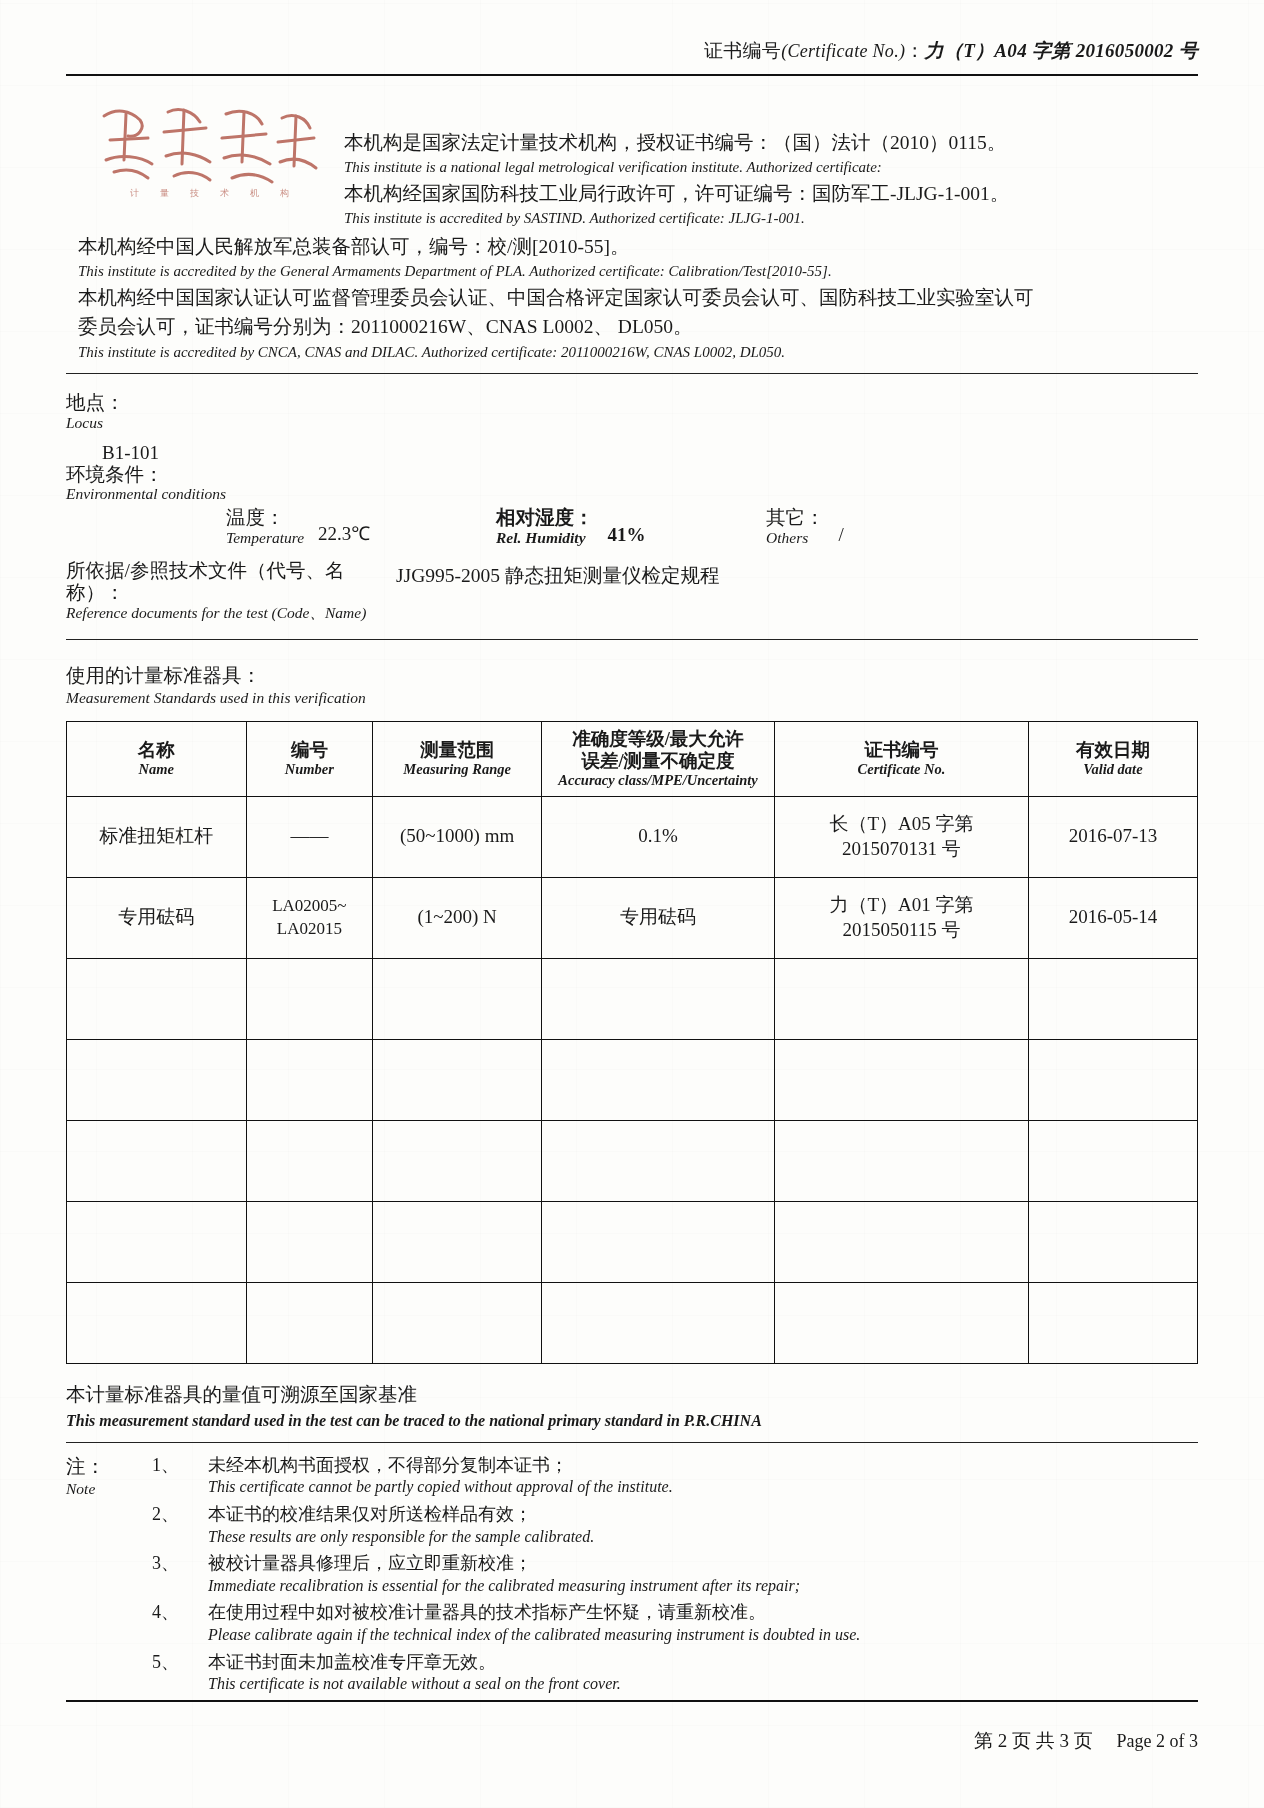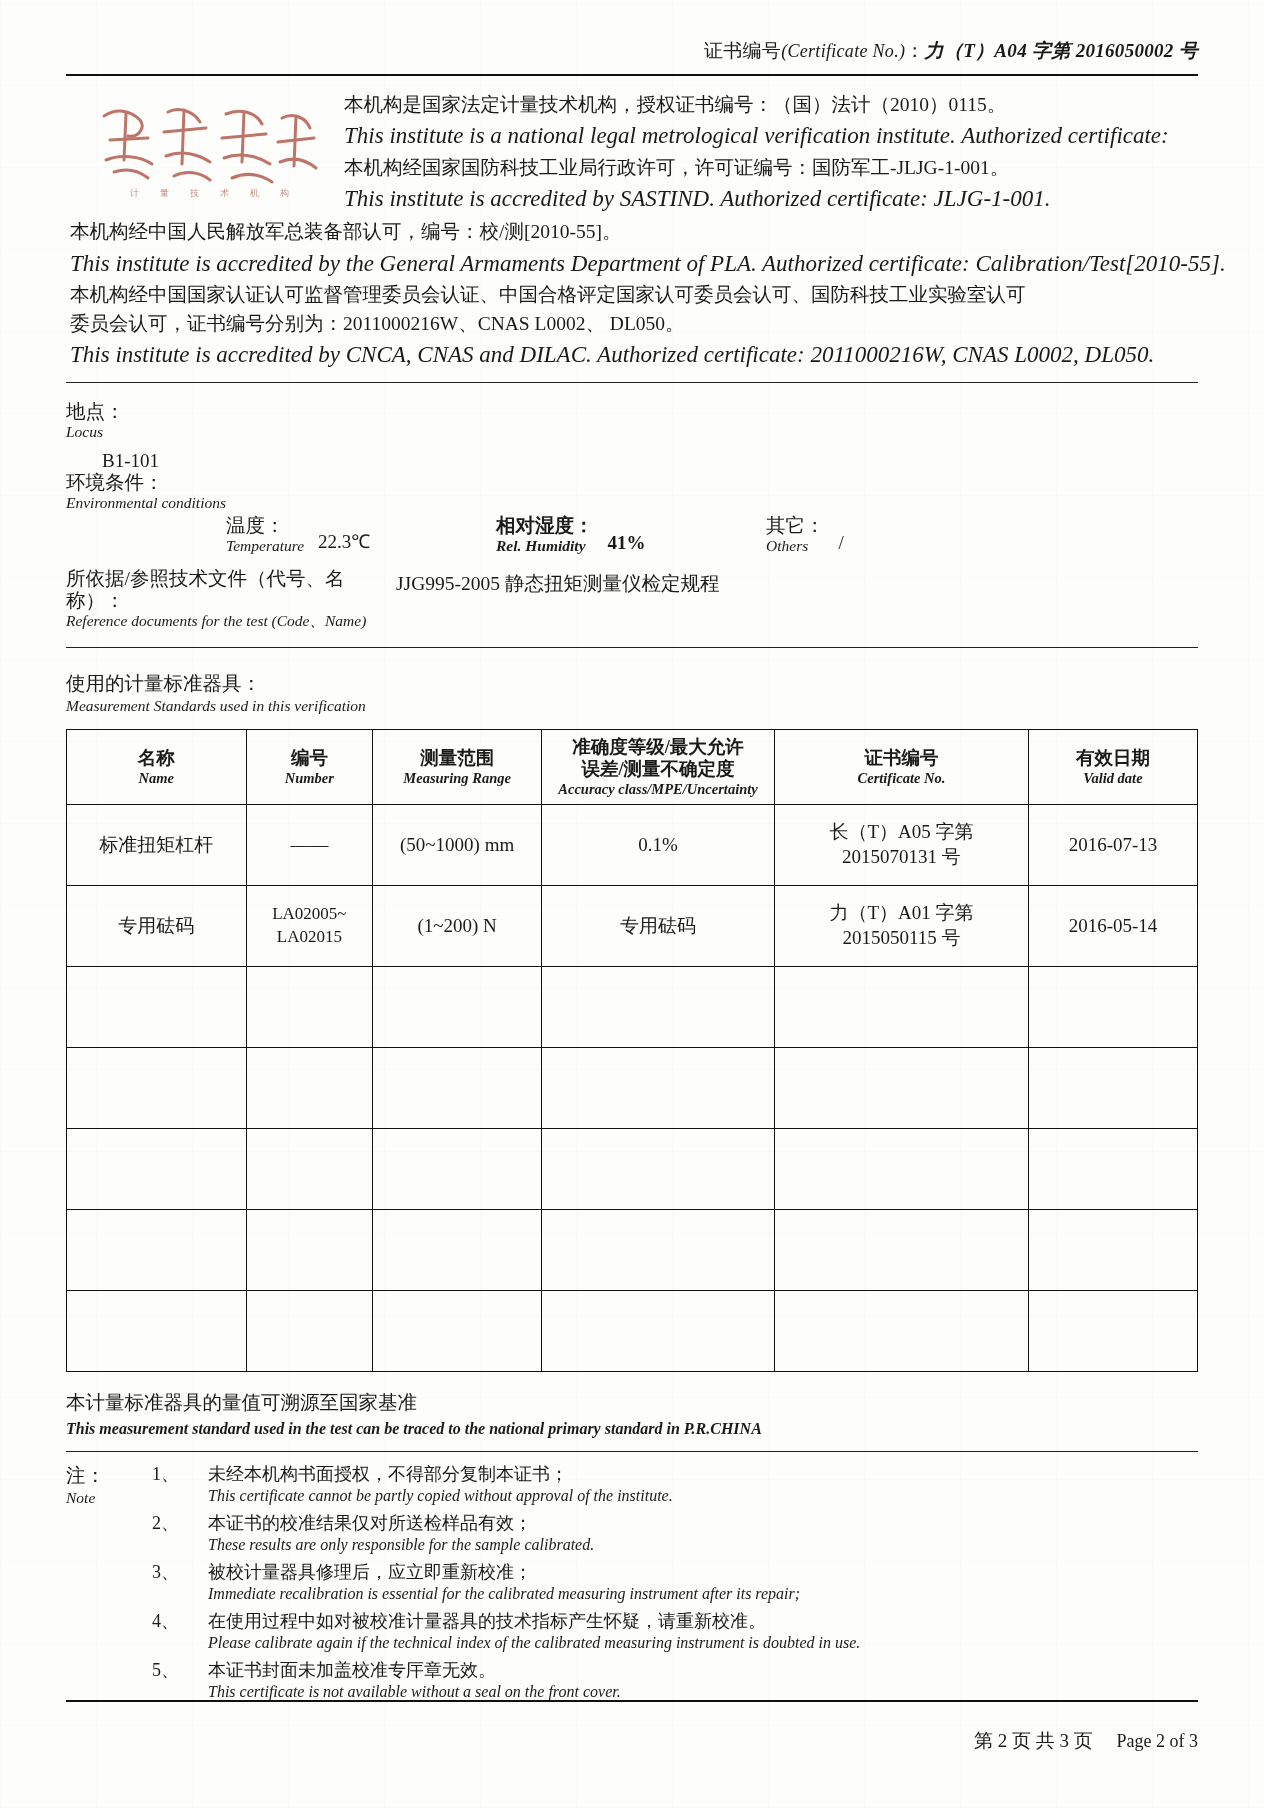--- a/index.html
+++ b/index.html
@@ -65,33 +65,34 @@
   .seal {
     position: absolute;
     left: 24px;
     top: 22px;
     width: 230px;
     height: 105px;
     opacity: 0.82;
   }
   .accred-right {
     margin-left: 278px;
+    margin-top: 38px;
   }
   .cn {
     font-size: 19.5px;
     line-height: 1.5;
     white-space: nowrap;
   }
   .en {
     font-style: italic;
-    font-size: 23px;
+    font-size: 15px;
     line-height: 1.45;
     white-space: nowrap;
   }
-  .full .cn, .full .en { margin-left: 4px; }
+  .full .cn, .full .en { margin-left: 12px; }
   .accred-full { margin-top: 2px; }
   .indent-line { white-space: nowrap; }
   
   .locus-block { padding-top: 10px; }
   .lbl-pair { line-height: 1.12; }
   .lbl-cn { font-size: 19.5px; }
   .lbl-en { font-style: italic; font-size: 15.5px; }
   .row-locus {
     display: flex;
     align-items: baseline;

